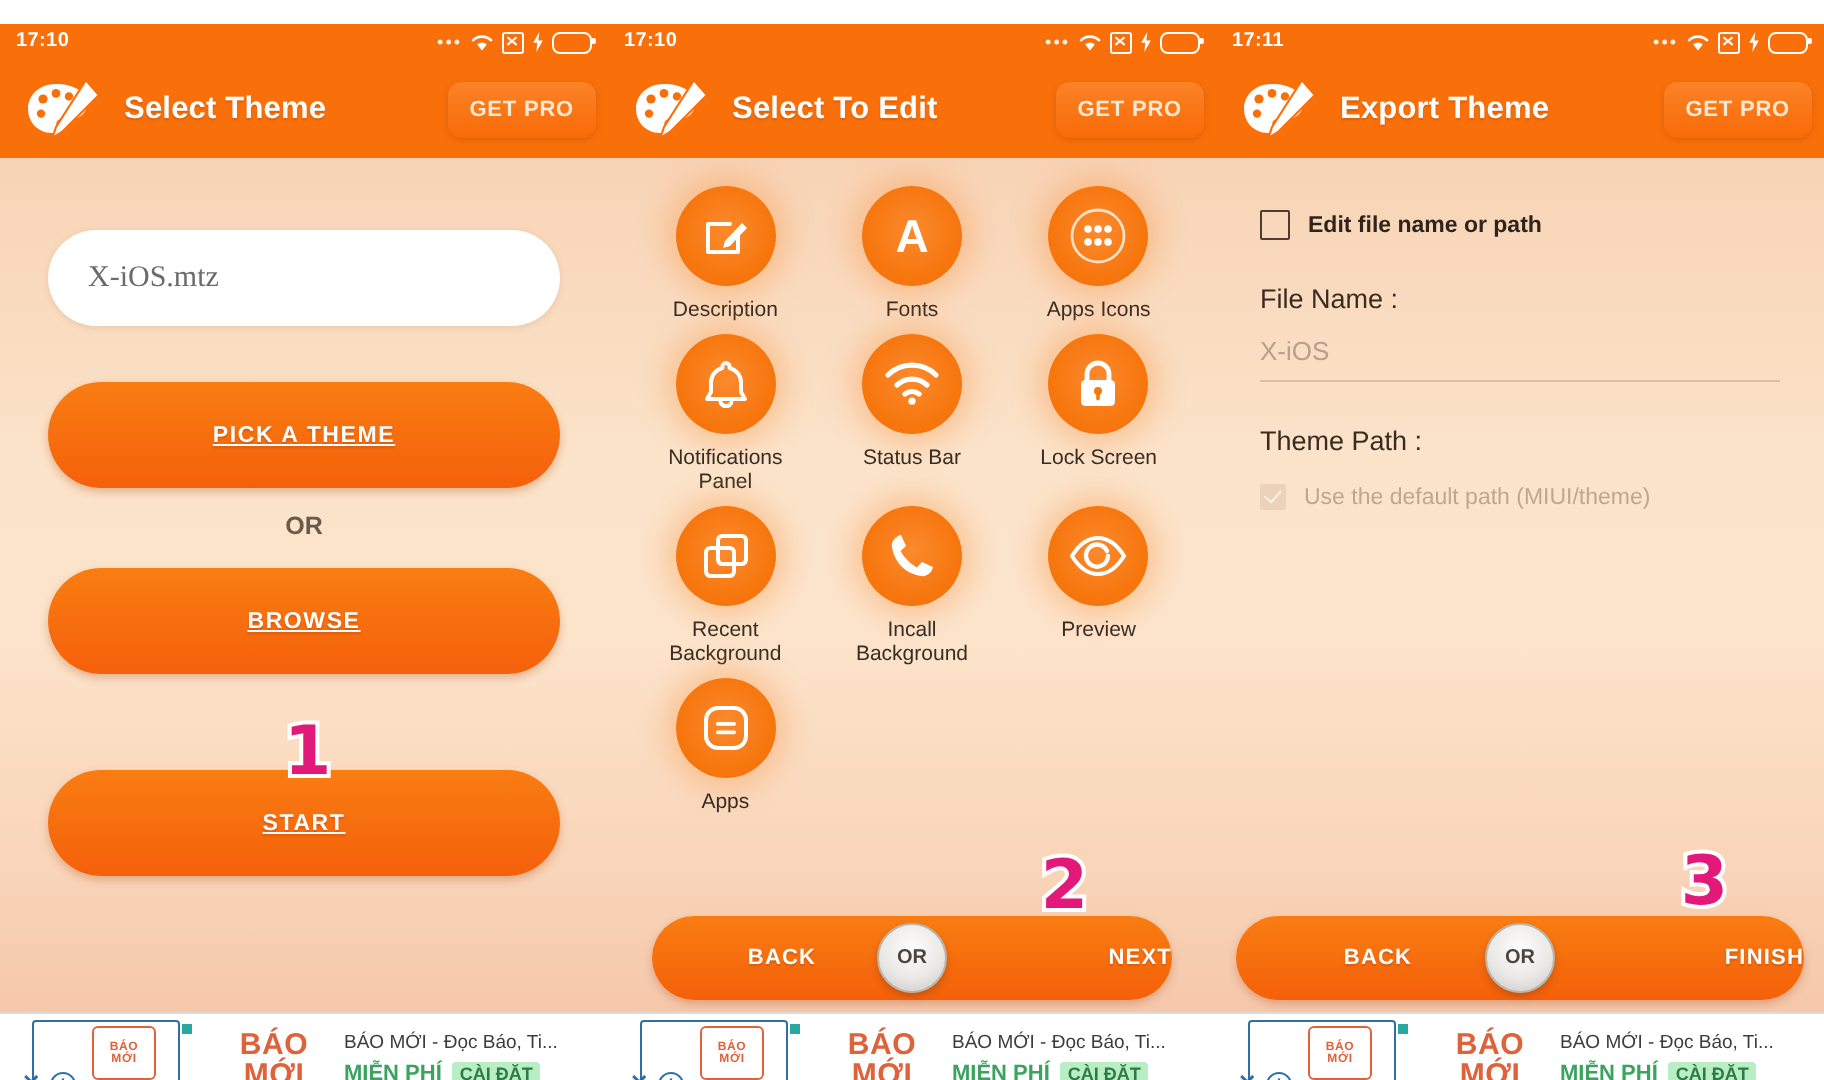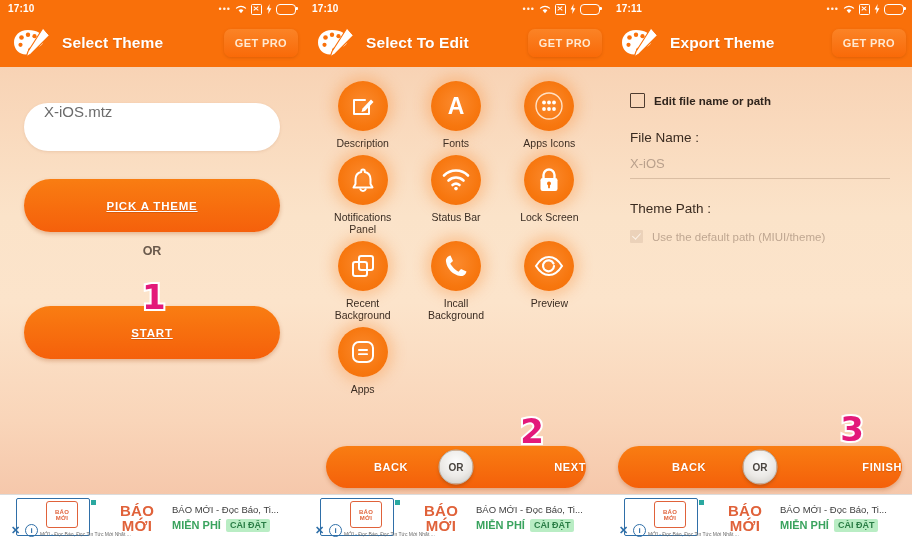--- a/index.html
+++ b/index.html
@@ -1,17 +1,17 @@
 <!DOCTYPE html>
 <html><head>
 <meta charset="utf-8">
 <style>
   html,body{margin:0;padding:0;background:#fff;}
   body{width:912px;height:540px;overflow:hidden;font-family:"Liberation Sans",sans-serif;}
-  .screens{display:flex;width:912px;height:424px;}
+  .screens{display:flex;width:912px;height:424px;margin-top:12px;}
   .screen{position:relative;width:304px;height:540px;overflow:hidden;
     background:linear-gradient(180deg,#f6c8ab 0%,#f8d4b6 14%,#fbe3c9 40%,#fce4cb 56%,#f9d5b9 78%,#f3bfa2 100%);
     display:flex;flex-direction:column;}
   .screen.mid{width:304px;}
   .screen.last{width:304px;}
 
   
   .statusbar{height:18px;flex:0 0 18px;background:#f9700a;display:flex;align-items:center;
     padding:0 8px;color:#fff;}
   .sb-time{font-size:10px;font-weight:bold;letter-spacing:.2px;line-height:1;}
@@ -31,21 +31,21 @@
   .logo{width:40px;height:34px;flex:0 0 40px;position:relative;}
   .apptitle{color:#fff;font-size:15.5px;font-weight:bold;margin-left:10px;letter-spacing:.1px;
     text-shadow:0 1px 1px rgba(140,50,0,.25);}
   .getpro{margin-left:auto;background:linear-gradient(180deg,#fb8326 0%,#f96a08 100%);
     color:#ffe9d2;font-size:11px;font-weight:bold;letter-spacing:.4px;padding:8px 11px;
     border-radius:7px;box-shadow:0 1px 3px rgba(160,60,0,.30);}
 
   
   .body1{flex:1;position:relative;padding:0 24px;}
   .filefield{margin-top:36px;height:48px;background:#fff;border-radius:26px;display:flex;
-    padding:0 20px;box-shadow:0 1px 3px rgba(170,110,70,.18);}
+    align-items:center;padding:0 20px;box-shadow:0 1px 3px rgba(170,110,70,.18);font-family:Liberation Serif, serif;}
   .filefield span{color:#6b6b6b;font-size:15px;}
   .bigbtn{height:53px;border-radius:28px;display:flex;align-items:center;justify-content:center;
     color:#fff;font-size:11.5px;font-weight:bold;letter-spacing:.8px;
     background:linear-gradient(180deg,#f97d12 0%,#f5600b 100%);
     box-shadow:0 2px 4px rgba(170,70,10,.30);text-shadow:0 1px 1px rgba(150,50,0,.3);text-decoration:underline;}
   .mt28{margin-top:28px;}
   .orlabel{text-align:center;color:#6a5a4c;font-size:12.5px;font-weight:bold;margin:12px 0 4px;}
   .mt22{margin-top:14px;}
   .startwrap{position:relative;margin-top:48px;}
   .stepnum{position:absolute;font-family:"DejaVu Sans",sans-serif;font-weight:bold;font-size:34px;
@@ -155,20 +155,21 @@
       </div>
       <div class="apptitle">Select Theme</div>
       <div class="getpro">GET PRO</div>
     </div>
     <div class="body1">
       <div class="filefield">
         <span>X-iOS.mtz</span>
       </div>
       <div class="bigbtn mt28">PICK A THEME</div>
       <div class="orlabel">OR</div>
+      <div class="bigbtn mt22">BROWSE</div>
       <div class="startwrap">
         <div class="stepnum" style="left:118px;top:-26px;">1</div>
         <div class="bigbtn">START</div>
       </div>
     </div>
     <div class="ad">
       <div class="ad-left">
         <div class="ad-phone"></div>
         <div class="ad-thumb">
           <i>BÁO</i>

